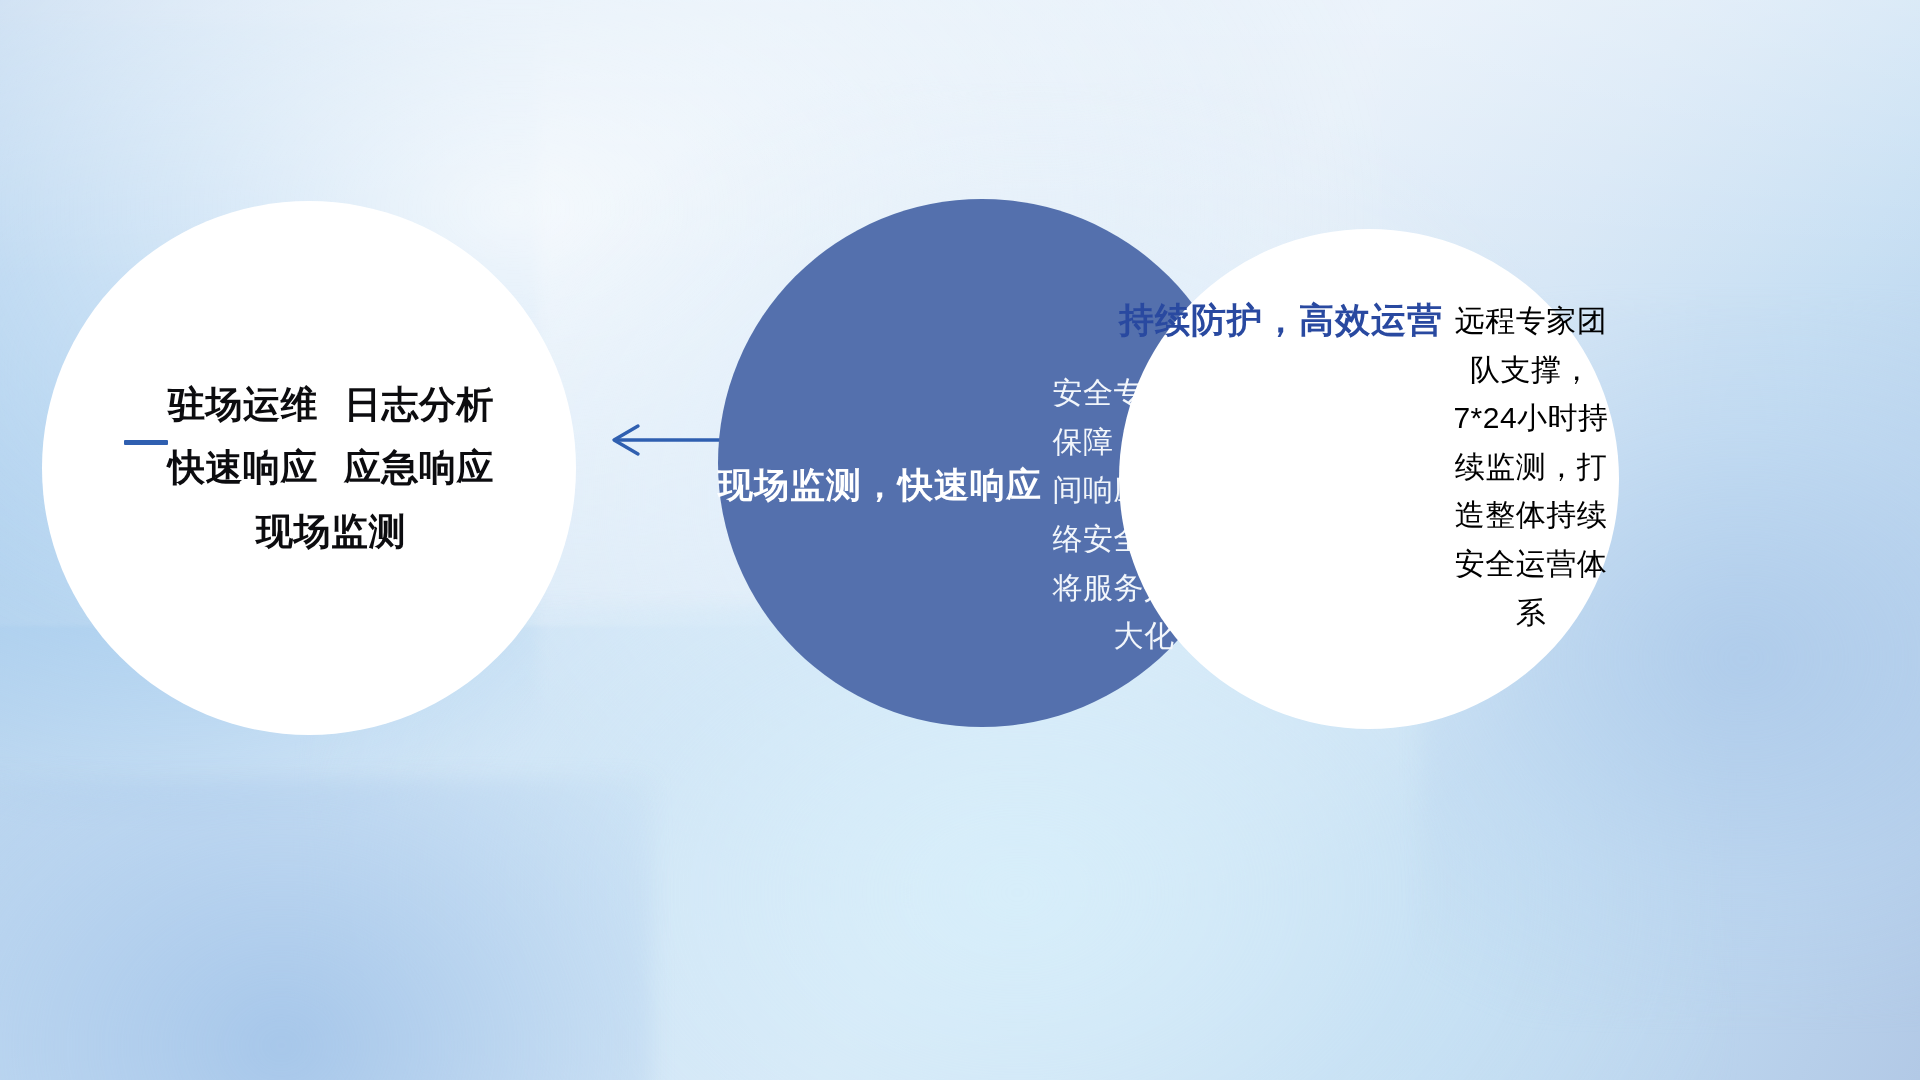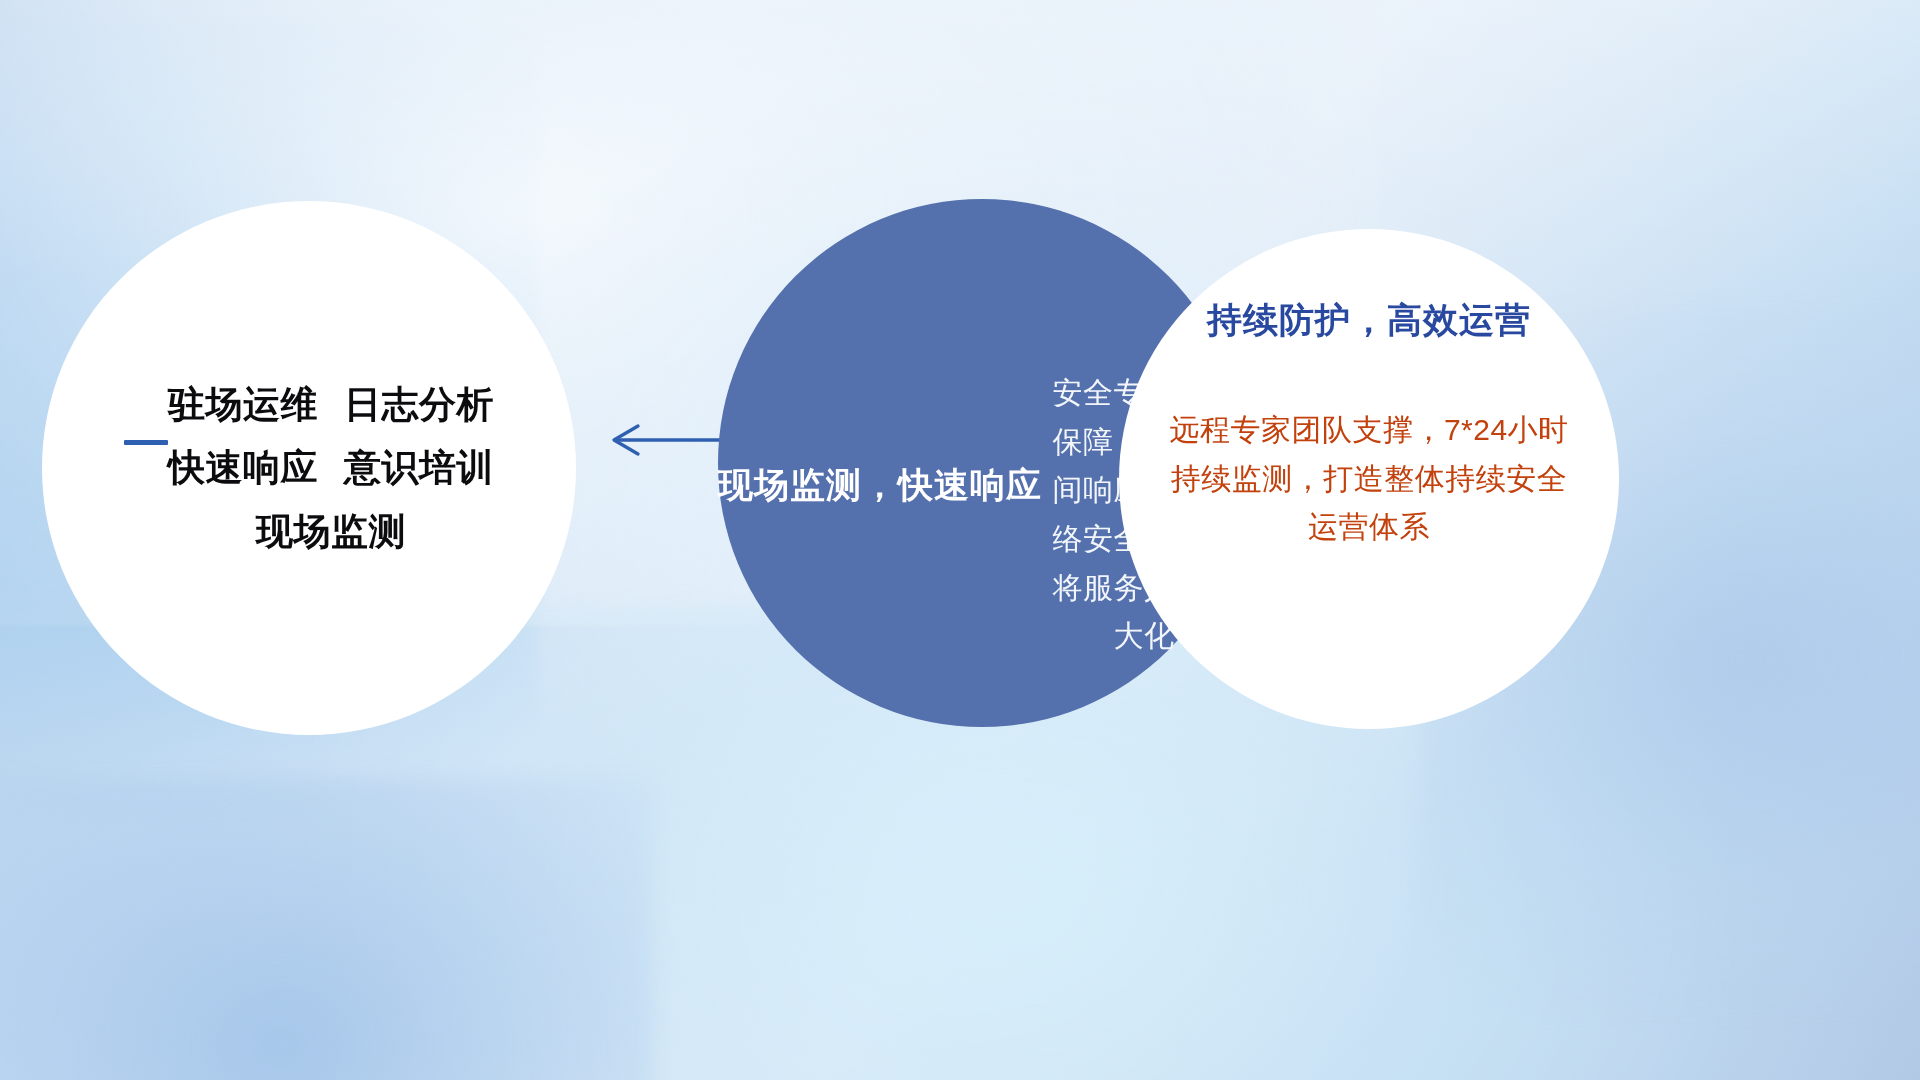--- a/index.html
+++ b/index.html
@@ -201,35 +201,35 @@
   }
 
   .circle-right {
     left: 1119px;
     top: 229px;
     width: 500px;
     height: 500px;
     background: #ffffff;
     z-index: 5;
     display: flex;
-    flex-direction: column;
-    align-items: center;
+    flex-direction: row;
+    align-items: flex-start;
     padding-top: 68px;
     box-sizing: border-box;
   }
   .right-title {
     color: #2949a0;
     font-size: 35px;
     font-weight: bold;
     letter-spacing: 1px;
     white-space: nowrap;
     margin-bottom: 62px;
   }
   .right-body {
-    color: #c2410c;
+    color: #000000;
     font-size: 30px;
     line-height: 1.62;
     text-align: center;
     width: 410px;
     letter-spacing: 0.5px;
   }
 </style>
 </head>
 <body>
 
@@ -248,21 +248,21 @@
     <svg width="310" height="120" viewBox="0 0 310 120">
       <line x1="300" y1="60" x2="16" y2="60" stroke="#2f5fb0" stroke-width="3.4"></line>
       <polyline points="38,46 14,60 38,74" fill="none" stroke="#2f5fb0" stroke-width="3.4" stroke-linecap="round" stroke-linejoin="round"></polyline>
     </svg>
   </div>
 
   <div class="circle circle-left">
     <div class="divider-dash"></div>
     <div class="left-lines">
       <div class="left-line"><span>驻场运维</span><span class="gap"></span><span>日志分析</span></div>
-      <div class="left-line"><span>快速响应</span><span class="gap"></span><span>意识培训</span></div>
+      <div class="left-line"><span>快速响应</span><span class="gap"></span><span>应急响应</span></div>
       <div class="left-line">现场监测</div>
     </div>
   </div>
 
   <div class="circle circle-mid">
     <div class="mid-title">现场监测，快速响应</div>
     <div class="mid-body">安全专家现场保障，最短时间响应突发网络安全事件，将服务效率最大化</div>
   </div>
 
   <div class="circle circle-right">

